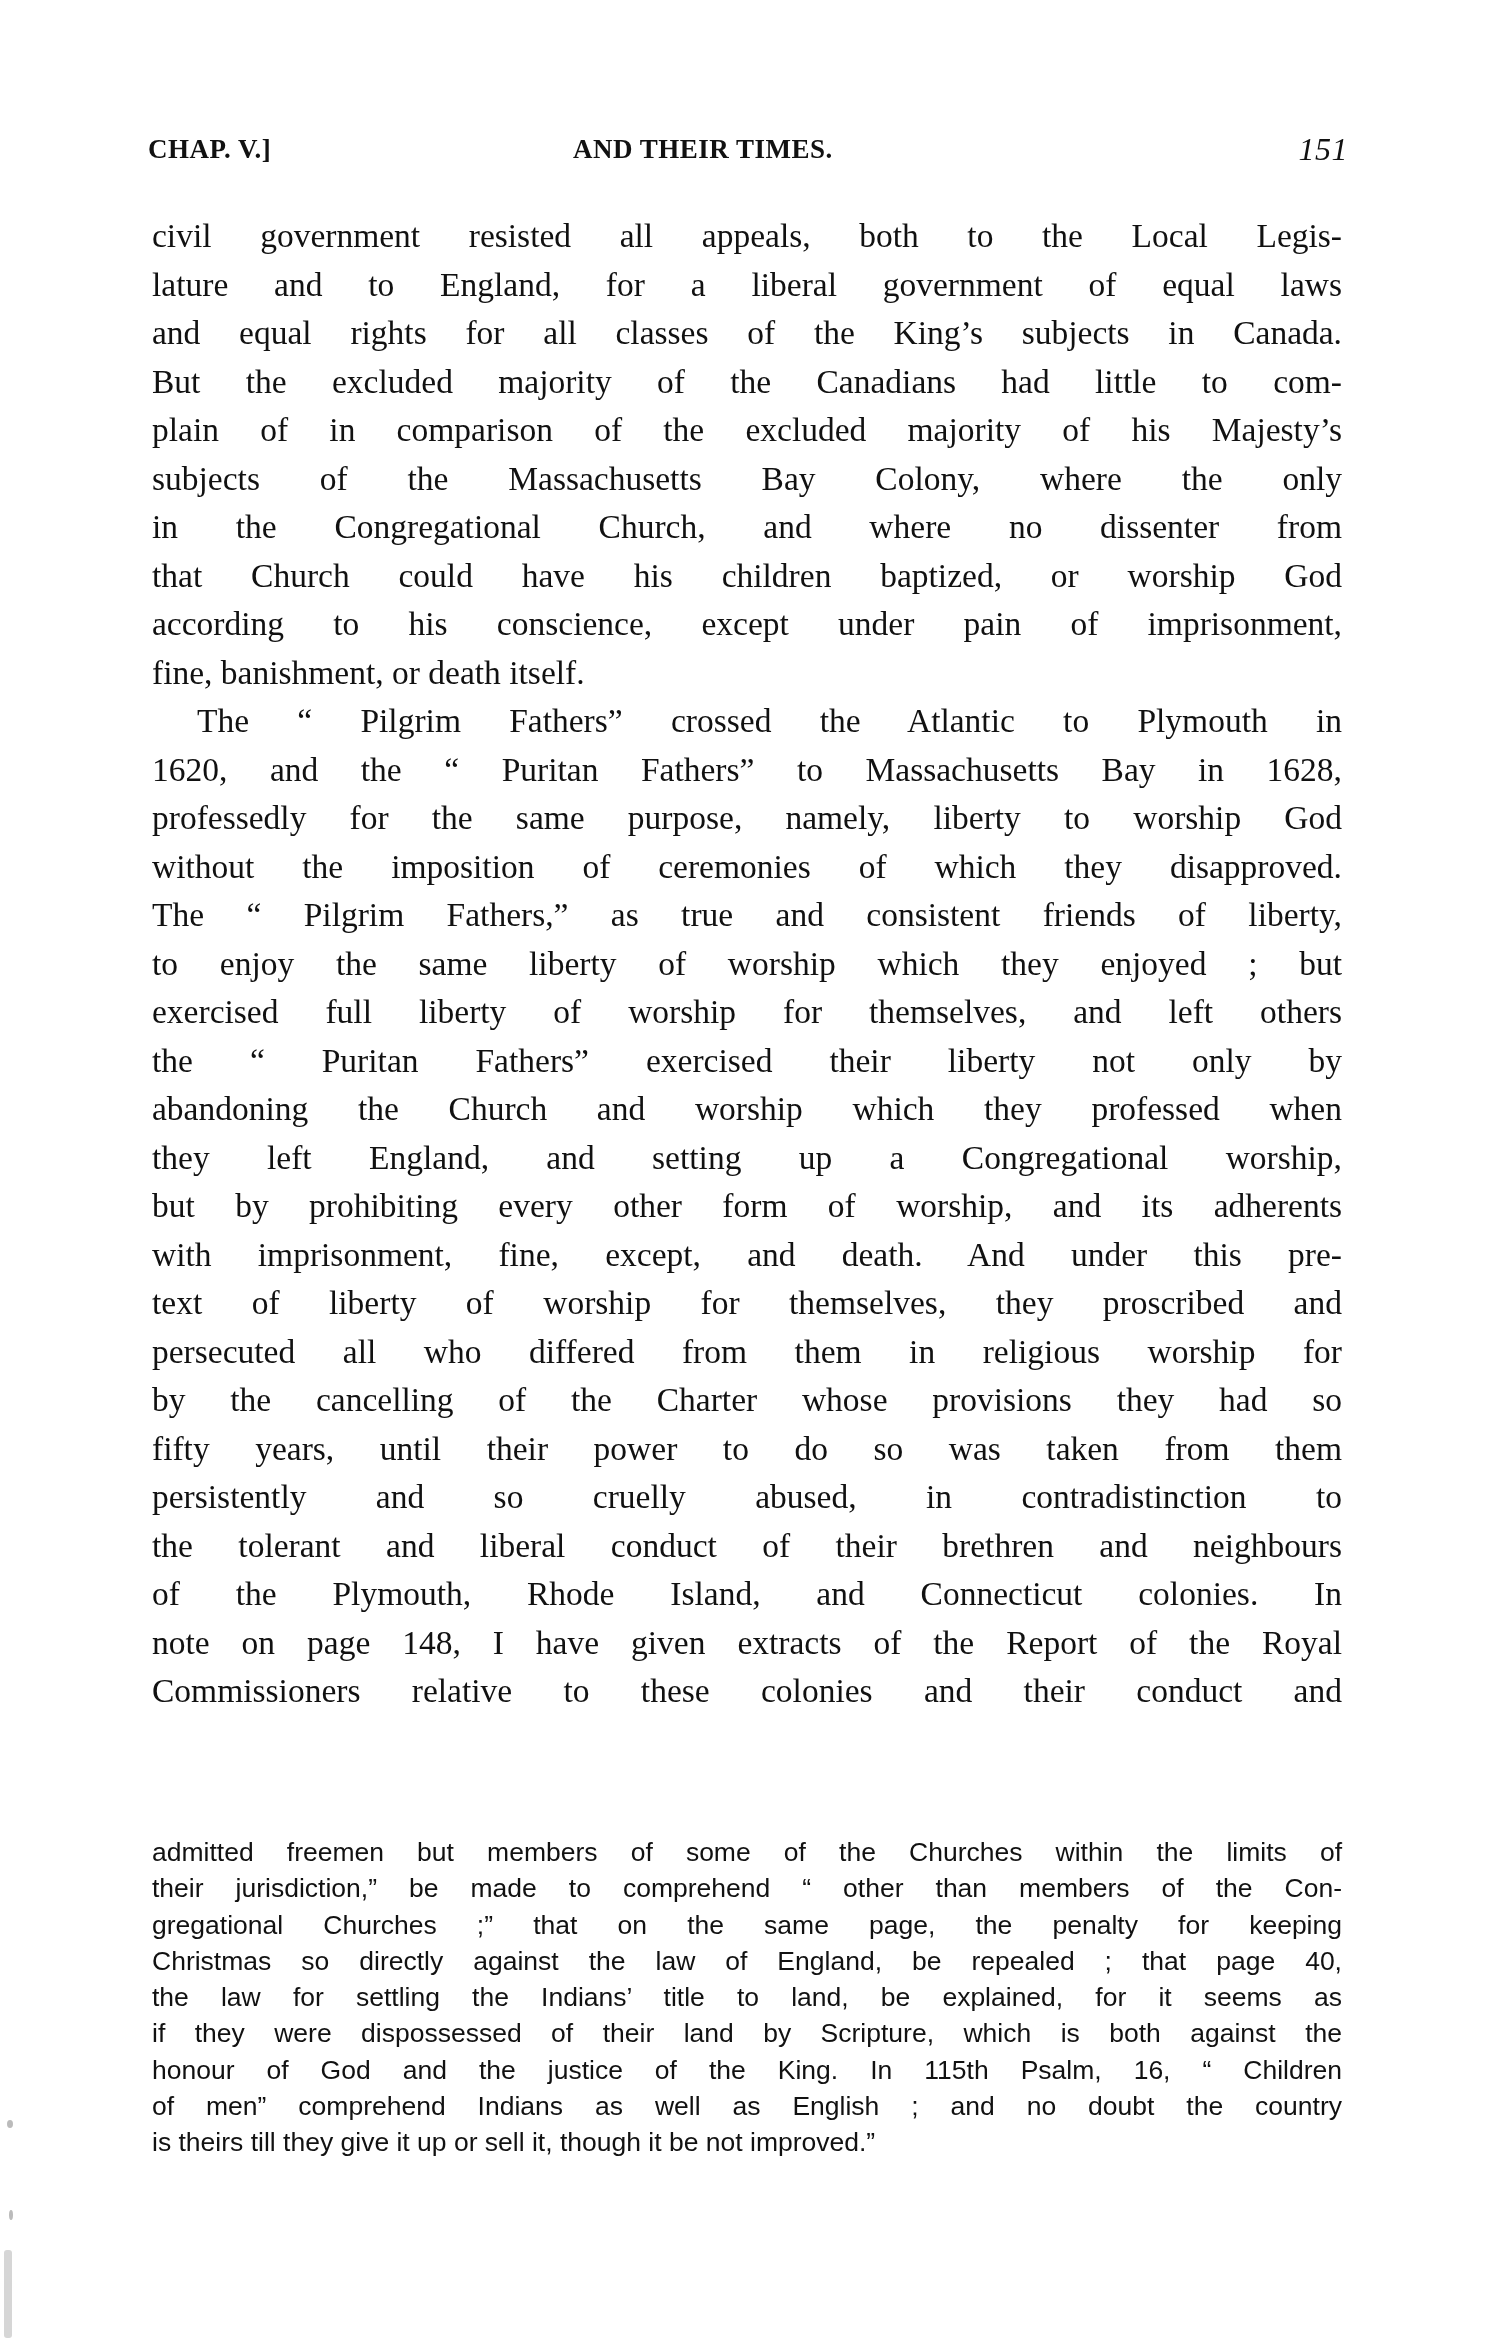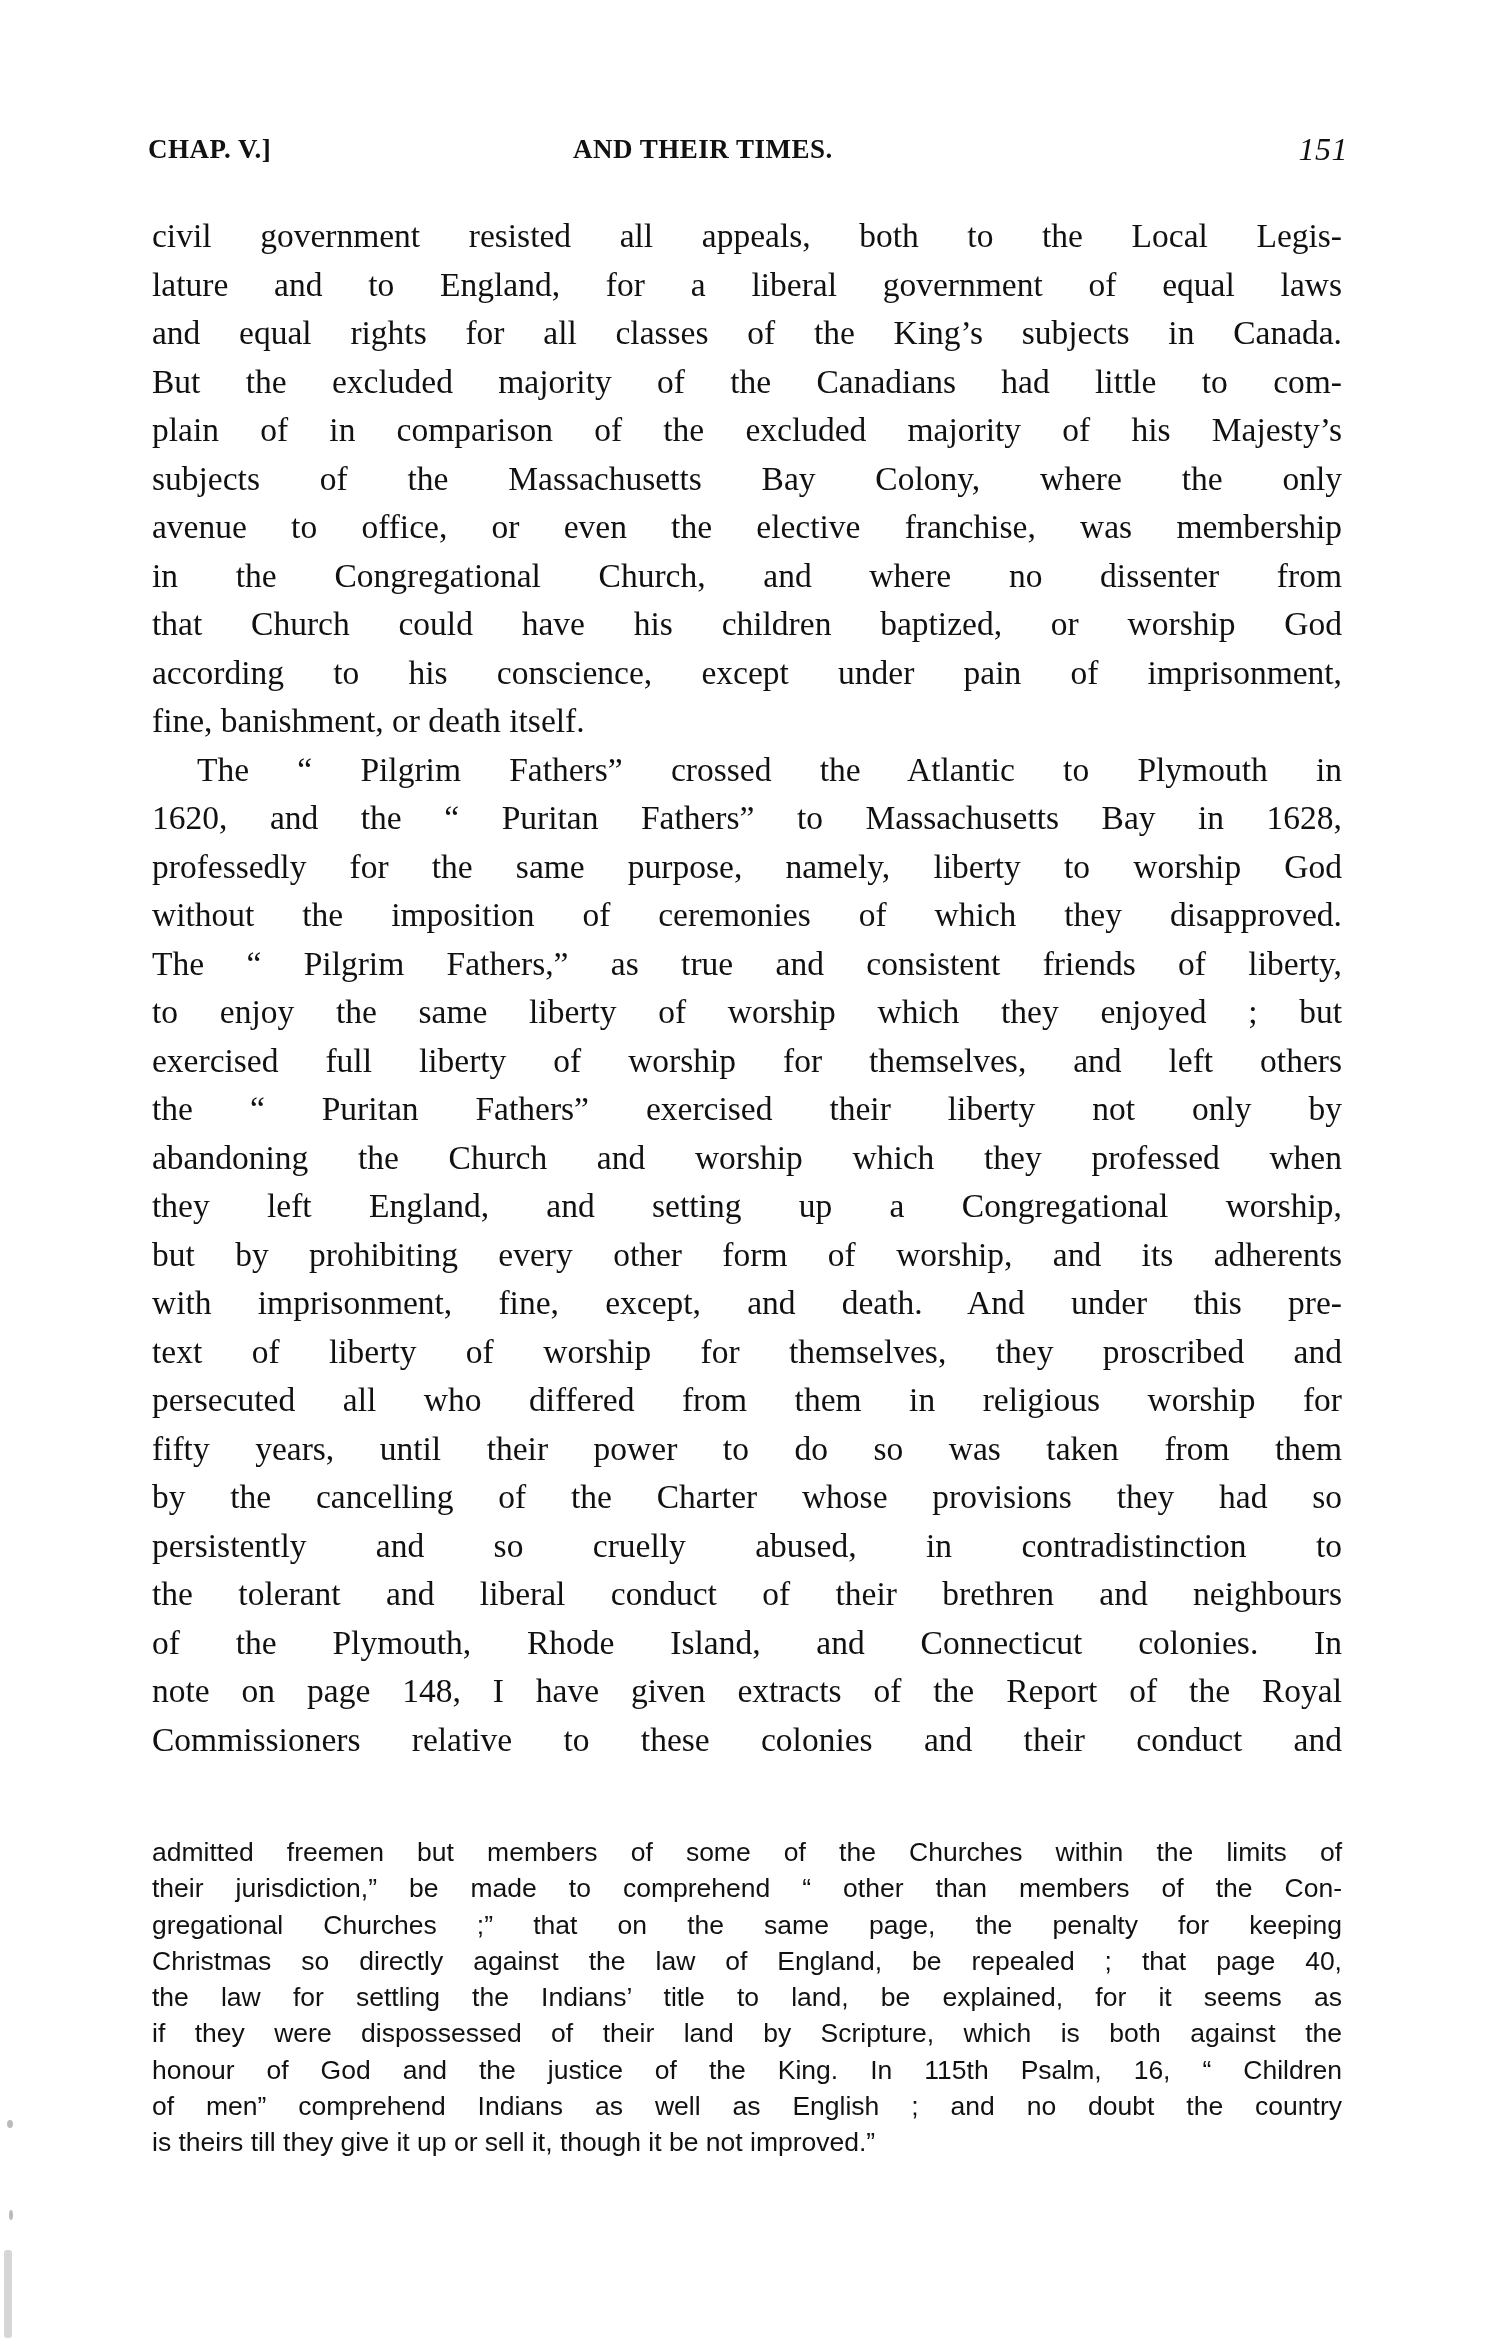--- a/index.html
+++ b/index.html
@@ -41,41 +41,40 @@
     <span class="right">151</span>
   </div>
 
   <div class="body-text">
     <span class="line">civil government resisted all appeals, both to the Local Legis-</span>
     <span class="line">lature and to England, for a liberal government of equal laws</span>
     <span class="line">and equal rights for all classes of the King’s subjects in Canada.</span>
     <span class="line">But the excluded majority of the Canadians had little to com-</span>
     <span class="line">plain of in comparison of the excluded majority of his Majesty’s</span>
     <span class="line">subjects of the Massachusetts Bay Colony, where the only</span>
-    <span class="line">avenue to office, or even the elective franchise, was membership</span>
     <span class="line">in the Congregational Church, and where no dissenter from</span>
     <span class="line">that Church could have his children baptized, or worship God</span>
     <span class="line">according to his conscience, except under pain of imprisonment,</span>
     <span class="line last">fine, banishment, or death itself.</span>
     <span class="line indent">The “ Pilgrim Fathers” crossed the Atlantic to Plymouth in</span>
     <span class="line">1620, and the “ Puritan Fathers” to Massachusetts Bay in 1628,</span>
     <span class="line">professedly for the same purpose, namely, liberty to worship God</span>
     <span class="line">without the imposition of ceremonies of which they disapproved.</span>
     <span class="line">The “ Pilgrim Fathers,” as true and consistent friends of liberty,</span>
     <span class="line">to enjoy the same liberty of worship which they enjoyed ; but</span>
     <span class="line">exercised full liberty of worship for themselves, and left others</span>
     <span class="line">the “ Puritan Fathers” exercised their liberty not only by</span>
     <span class="line">abandoning the Church and worship which they professed when</span>
     <span class="line">they left England, and setting up a Congregational worship,</span>
     <span class="line">but by prohibiting every other form of worship, and its adherents</span>
     <span class="line">with imprisonment, fine, except, and death. And under this pre-</span>
     <span class="line">text of liberty of worship for themselves, they proscribed and</span>
     <span class="line">persecuted all who differed from them in religious worship for</span>
+    <span class="line">by the cancelling of the Charter whose provisions they had so</span>
     <span class="line">fifty years, until their power to do so was taken from them</span>
-    <span class="line">by the cancelling of the Charter whose provisions they had so</span>
     <span class="line">persistently and so cruelly abused, in contradistinction to</span>
     <span class="line">the tolerant and liberal conduct of their brethren and neighbours</span>
     <span class="line">of the Plymouth, Rhode Island, and Connecticut colonies. In</span>
     <span class="line">note on page 148, I have given extracts of the Report of the Royal</span>
     <span class="line">Commissioners relative to these colonies and their conduct and</span>
   </div>
 
   <div class="footnote">
     <span class="line">admitted freemen but members of some of the Churches within the limits of</span>
     <span class="line">their jurisdiction,” be made to comprehend “ other than members of the Con-</span>

